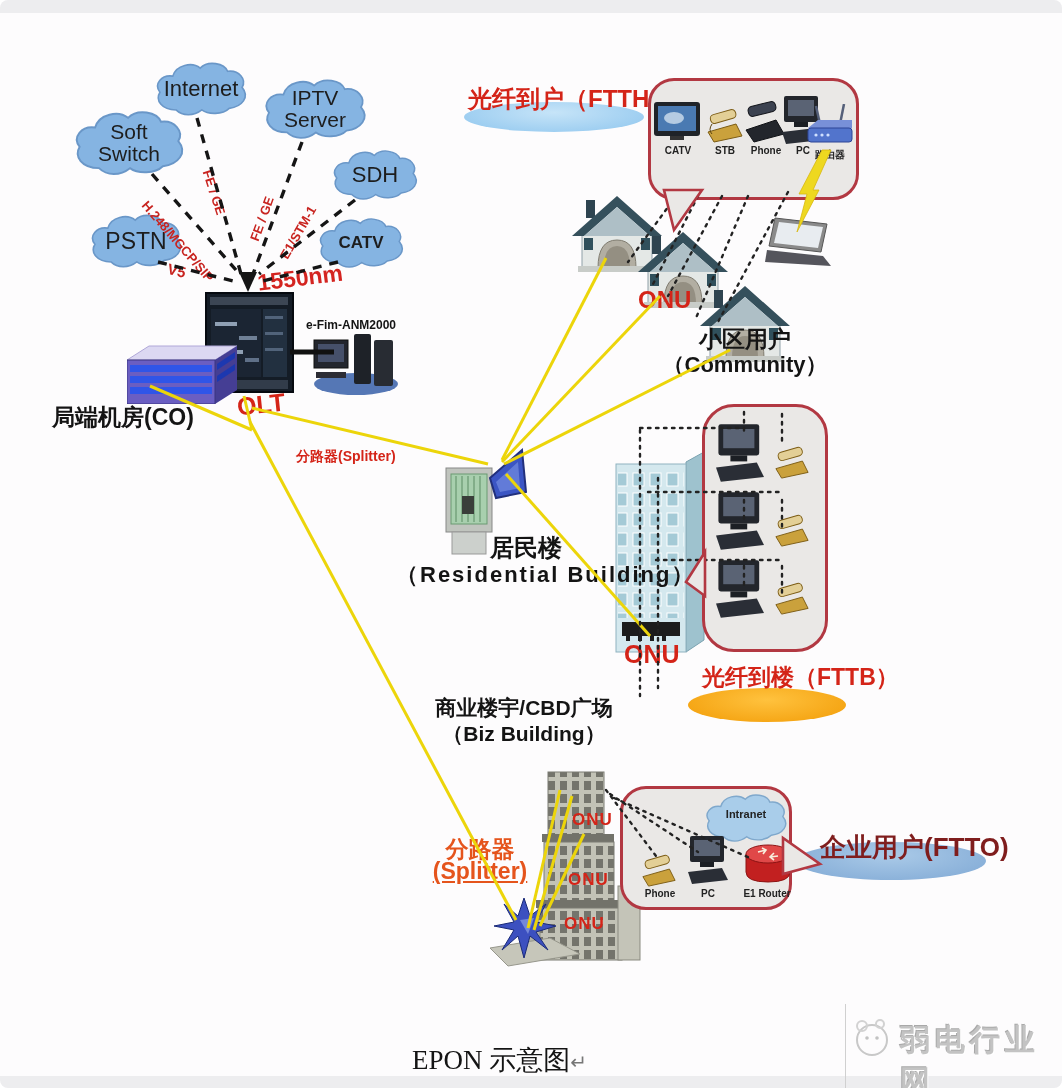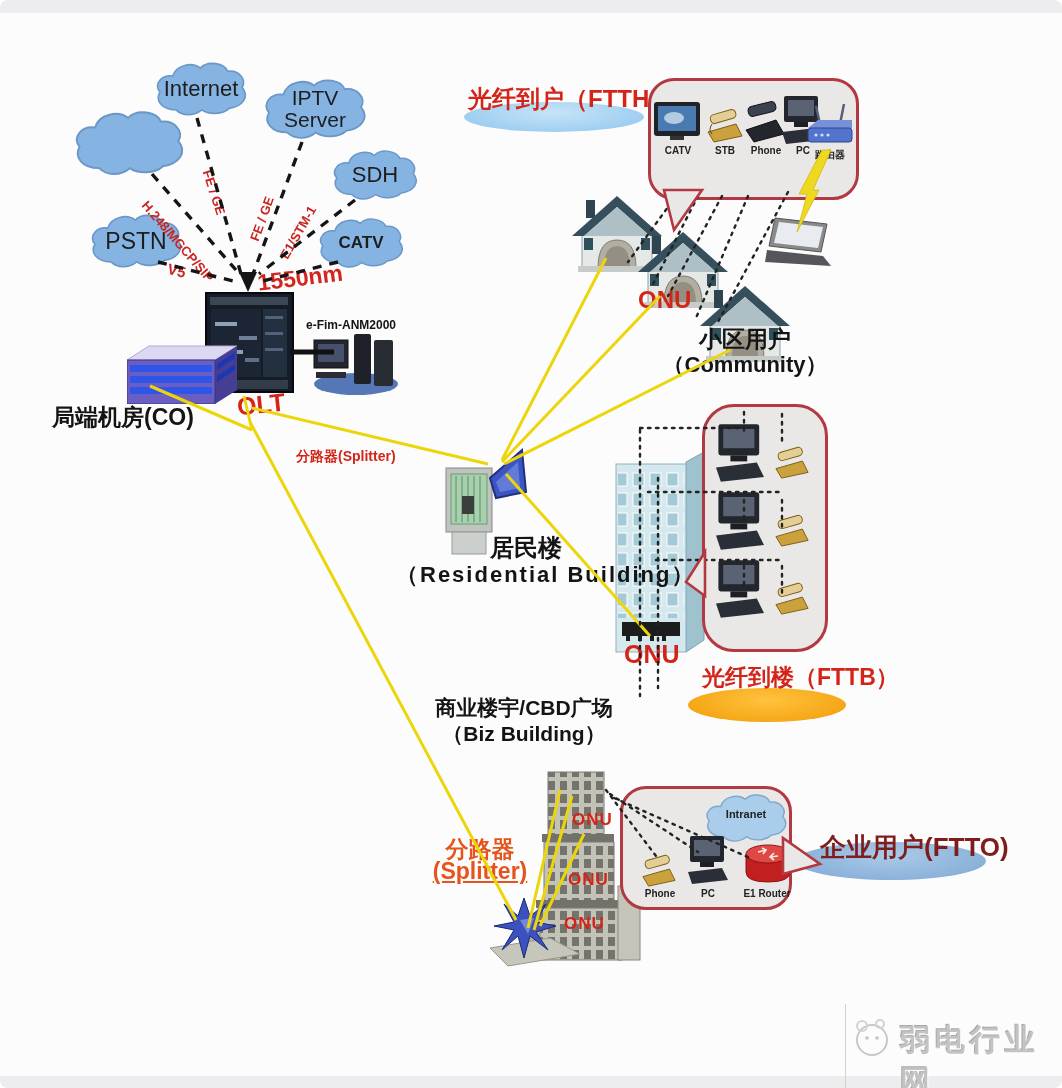--- a/index.html
+++ b/index.html
@@ -45,20 +45,21 @@
   <div class="cloud-wrap" style="left:260px;top:72px;width:110px;height:74px;">
     <svg width="110" height="74" viewBox="0 0 122 72">
         <path d="M30 62 C12 62 4 50 10 40 C2 30 12 18 26 20 C30 6 50 2 60 10 C70 0 90 4 94 14 C108 12 118 24 112 34 C122 46 112 58 96 60 C88 68 70 68 62 62 C52 70 38 70 30 62 Z" fill="#85b4e2" stroke="#6a97c8" stroke-width="2"></path>
       </svg>
     <div class="cloud-txt" style="font-size:21px;width:70px;left:20px;">IPTV Server</div>
   </div>
   <div class="cloud-wrap" style="left:70px;top:108px;width:118px;height:70px;">
     <svg width="118" height="70" viewBox="0 0 122 72">
         <path d="M30 62 C12 62 4 50 10 40 C2 30 12 18 26 20 C30 6 50 2 60 10 C70 0 90 4 94 14 C108 12 118 24 112 34 C122 46 112 58 96 60 C88 68 70 68 62 62 C52 70 38 70 30 62 Z" fill="#85b4e2" stroke="#6a97c8" stroke-width="2"></path>
       </svg>
+    <div class="cloud-txt" style="font-size:21px;width:72px;left:23px;">Soft Switch</div>
   </div>
   <div class="cloud-wrap" style="left:325px;top:148px;width:100px;height:54px;">
     <svg width="100" height="54" viewBox="0 0 122 72">
         <path d="M30 62 C12 62 4 50 10 40 C2 30 12 18 26 20 C30 6 50 2 60 10 C70 0 90 4 94 14 C108 12 118 24 112 34 C122 46 112 58 96 60 C88 68 70 68 62 62 C52 70 38 70 30 62 Z" fill="#85b4e2" stroke="#6a97c8" stroke-width="2"></path>
       </svg>
     <div class="cloud-txt" style="font-size:22px;">SDH</div>
   </div>
   <div class="cloud-wrap" style="left:82px;top:212px;width:108px;height:58px;">
     <svg width="108" height="58" viewBox="0 0 122 72">
         <path d="M30 62 C12 62 4 50 10 40 C2 30 12 18 26 20 C30 6 50 2 60 10 C70 0 90 4 94 14 C108 12 118 24 112 34 C122 46 112 58 96 60 C88 68 70 68 62 62 C52 70 38 70 30 62 Z" fill="#85b4e2" stroke="#6a97c8" stroke-width="2"></path>
@@ -386,20 +387,23 @@
       <line x1="614" y1="798" x2="750" y2="858"></line>
     </g>
 
     <g fill="#eae8e6" stroke="#b23842" stroke-width="2.6">
       <polygon points="664,190 702,190 674,230"></polygon>
       <polygon points="705,552 705,596 686,582"></polygon>
       <polygon points="783,838 783,874 820,864"></polygon>
     </g>
   </svg>
 
+  <div class="lbl serif" style="left:412px;top:1042px;font-size:27px;font-weight:normal;">
+    <span>EPON 示意图</span><span style="color:#777;font-size:20px;">↵</span>
+  </div>
 
   <div class="abs" style="left:845px;top:1004px;width:1px;height:84px;background:#d0d0d0;"></div>
   <svg class="abs" style="left:850px;top:1014px;" width="44" height="48" viewBox="0 0 44 48">
     <circle cx="22" cy="26" r="15" fill="none" stroke="#c8c8c8" stroke-width="2"></circle>
     <circle cx="12" cy="12" r="5" fill="none" stroke="#d2d2d2" stroke-width="2"></circle>
     <circle cx="30" cy="10" r="4" fill="none" stroke="#d2d2d2" stroke-width="2"></circle>
     <circle cx="17" cy="24" r="1.8" fill="#c2c2c2"></circle>
     <circle cx="27" cy="24" r="1.8" fill="#c2c2c2"></circle>
   </svg>
   <div class="wm" style="left:900px;top:1020px;font-size:30px;">弱电行业网</div>

